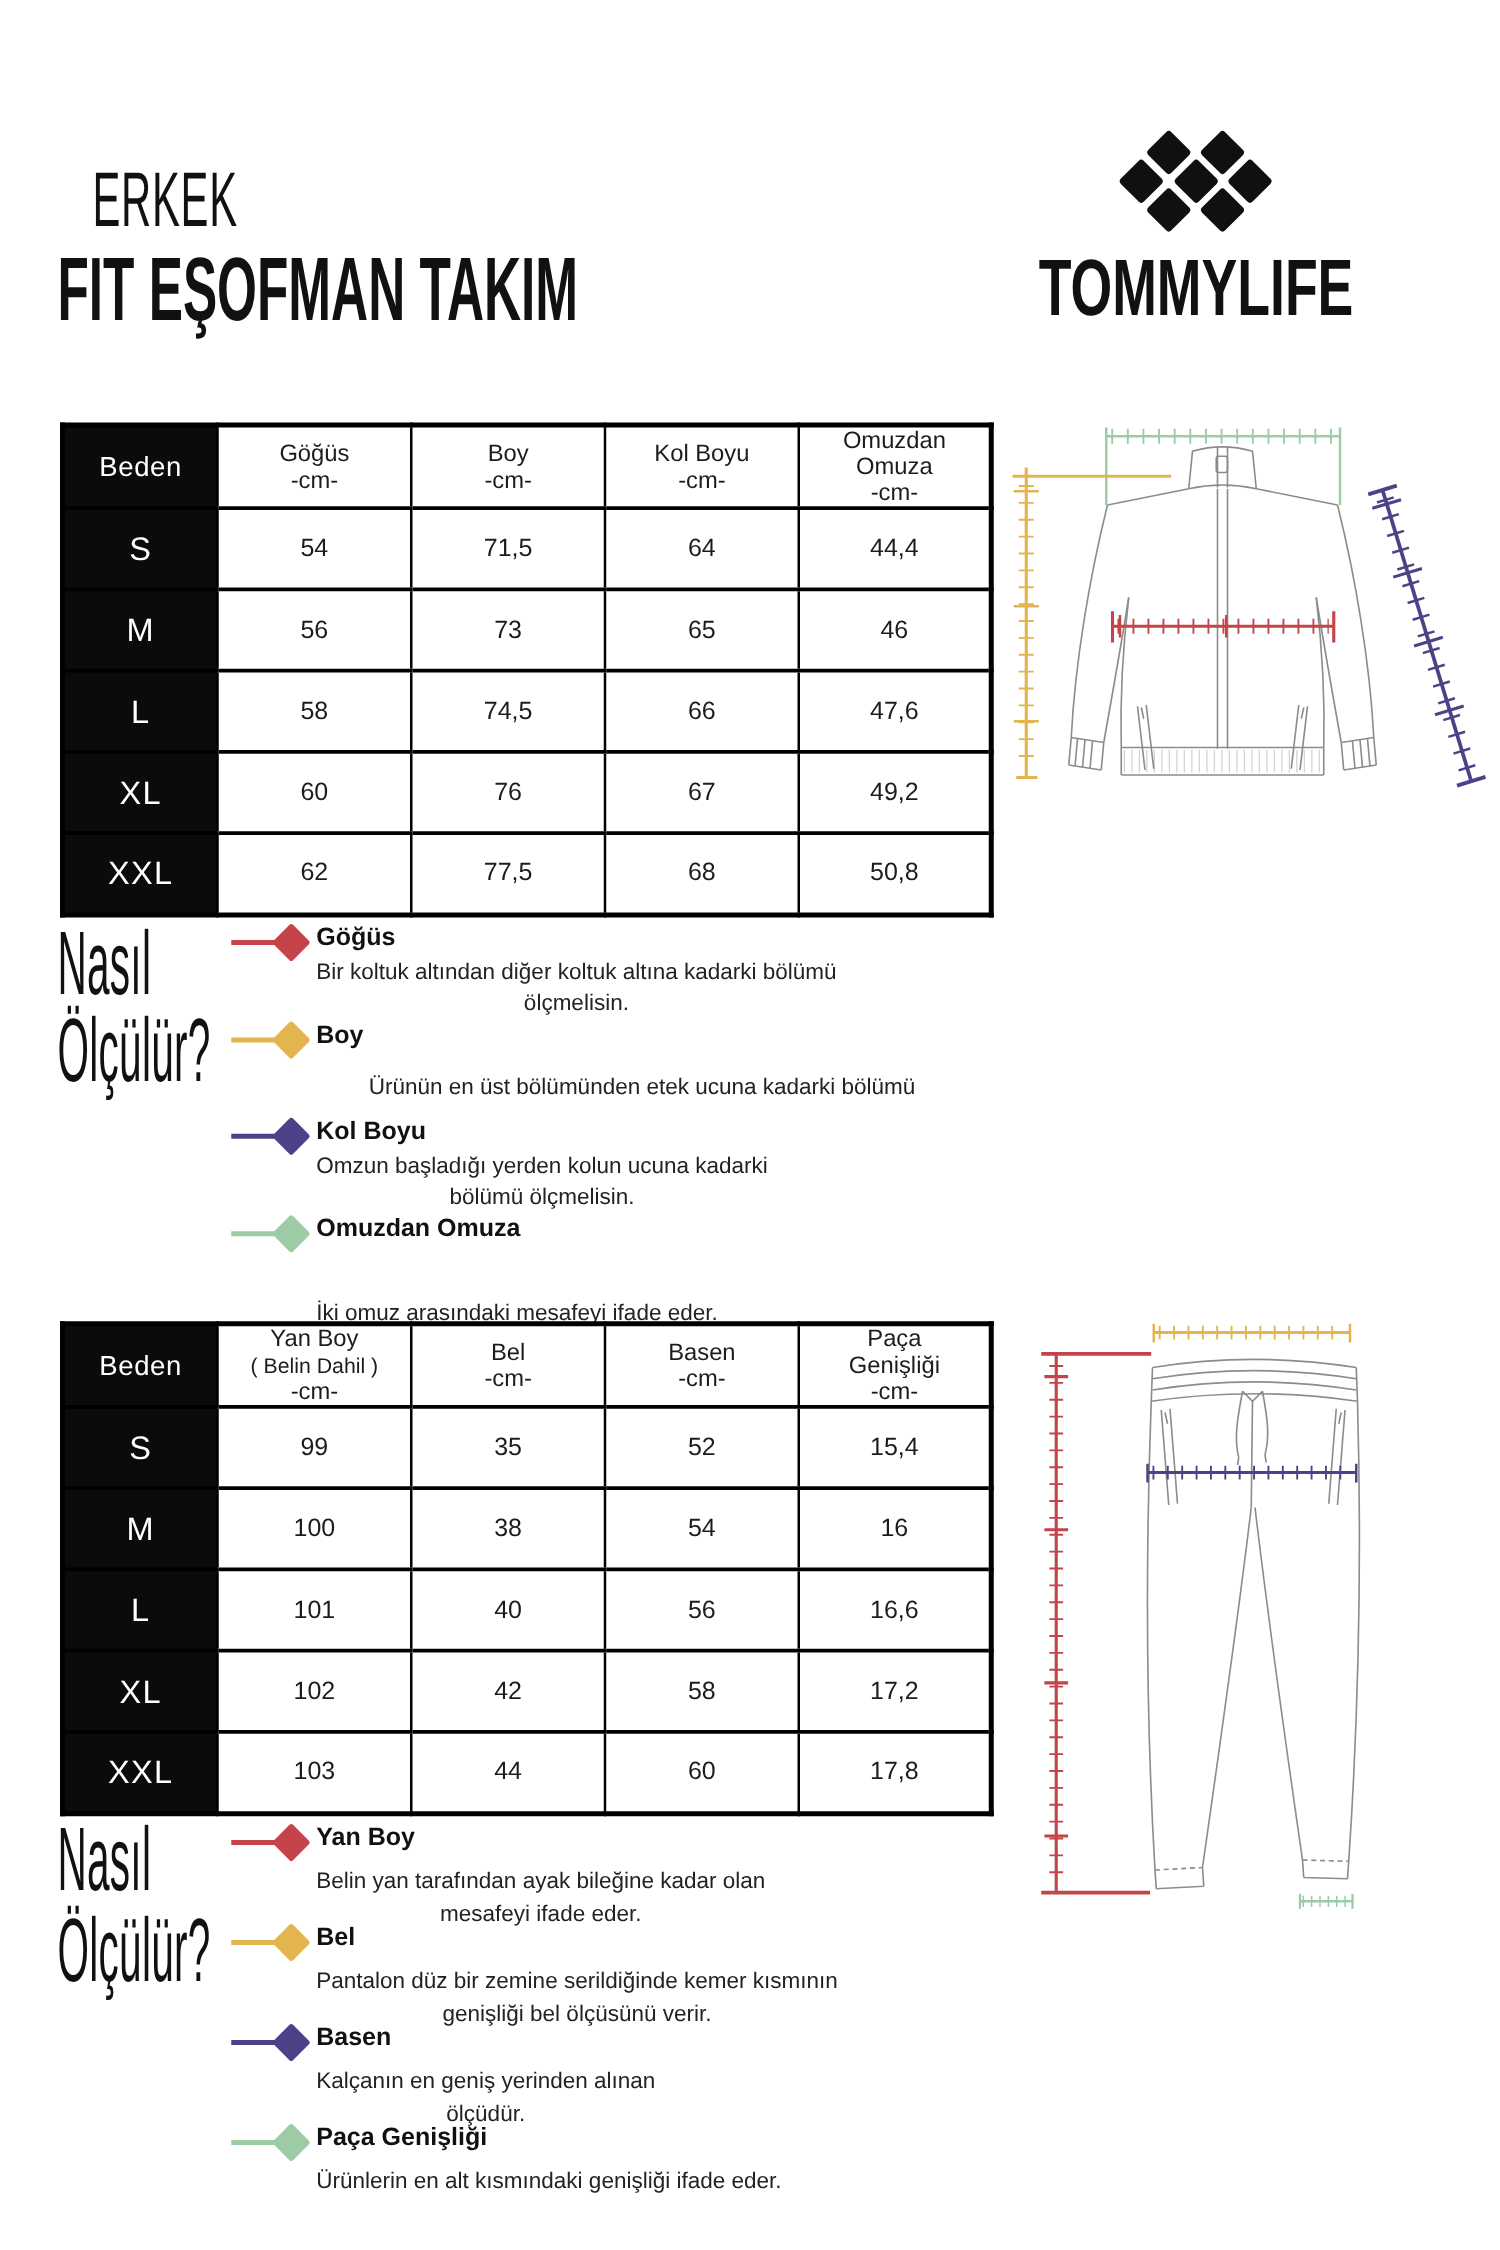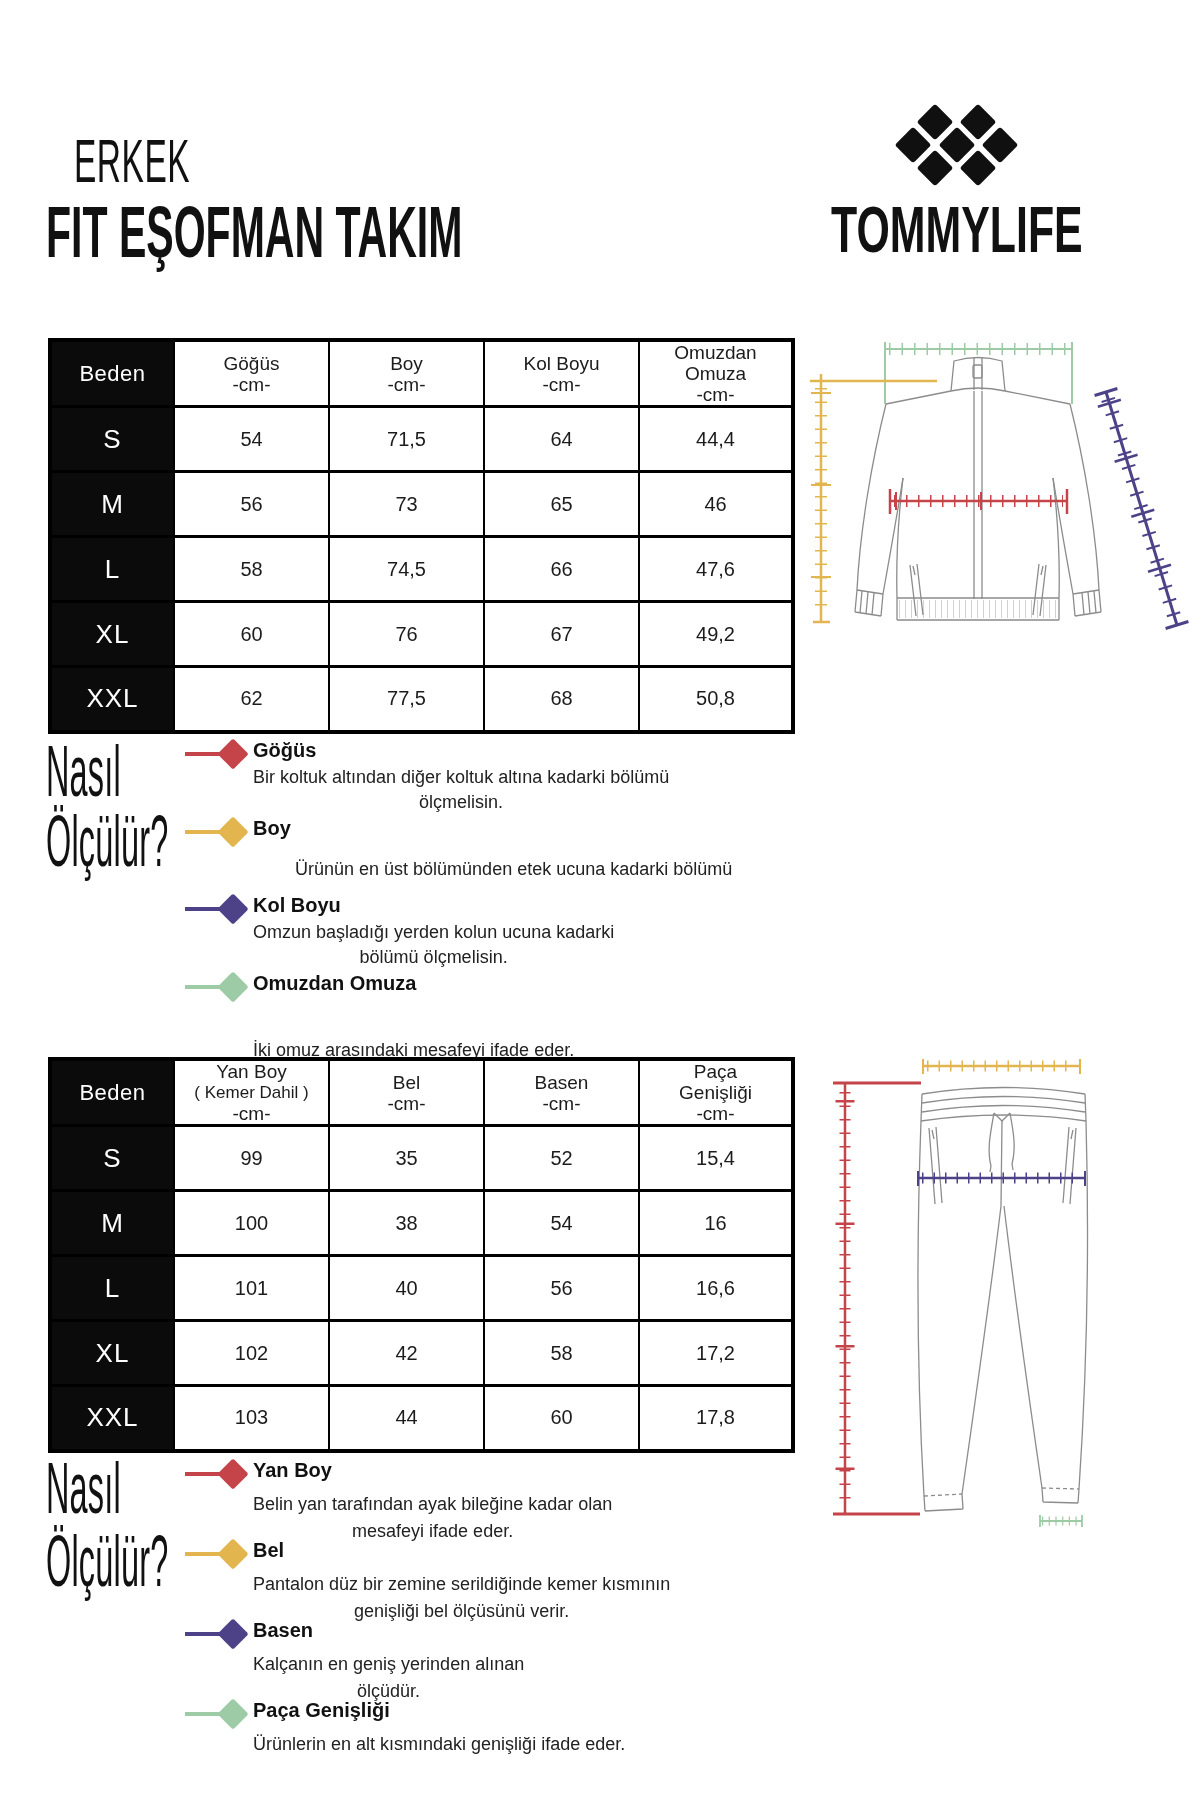--- a/index.html
+++ b/index.html
@@ -234,21 +234,21 @@
         <col style="width:155px">
         <col style="width:154px">
       </colgroup>
     <tbody>
         <tr class="hrow">
       <th class="size-col">
             <div>Beden</div>
           </th>
       <th>
             <div>Yan Boy</div>
-            <div style="font-size:17px;">( Kemer Dahil )</div>
+            <div style="font-size:17px;">( Belin Dahil )</div>
             <div>-cm-</div>
           </th>
       <th>
             <div>Bel</div>
             <div>-cm-</div>
           </th>
       <th>
             <div>Basen</div>
             <div>-cm-</div>
           </th>

